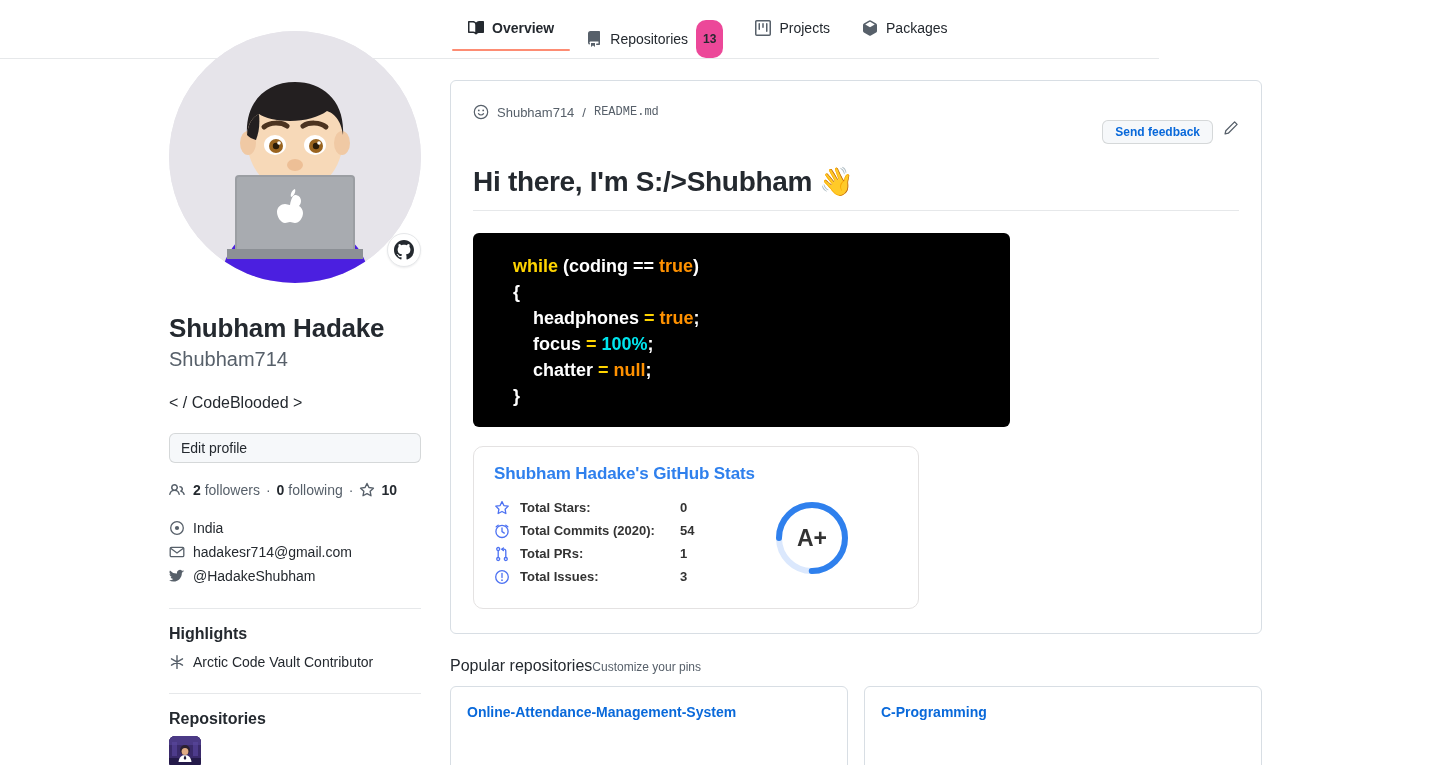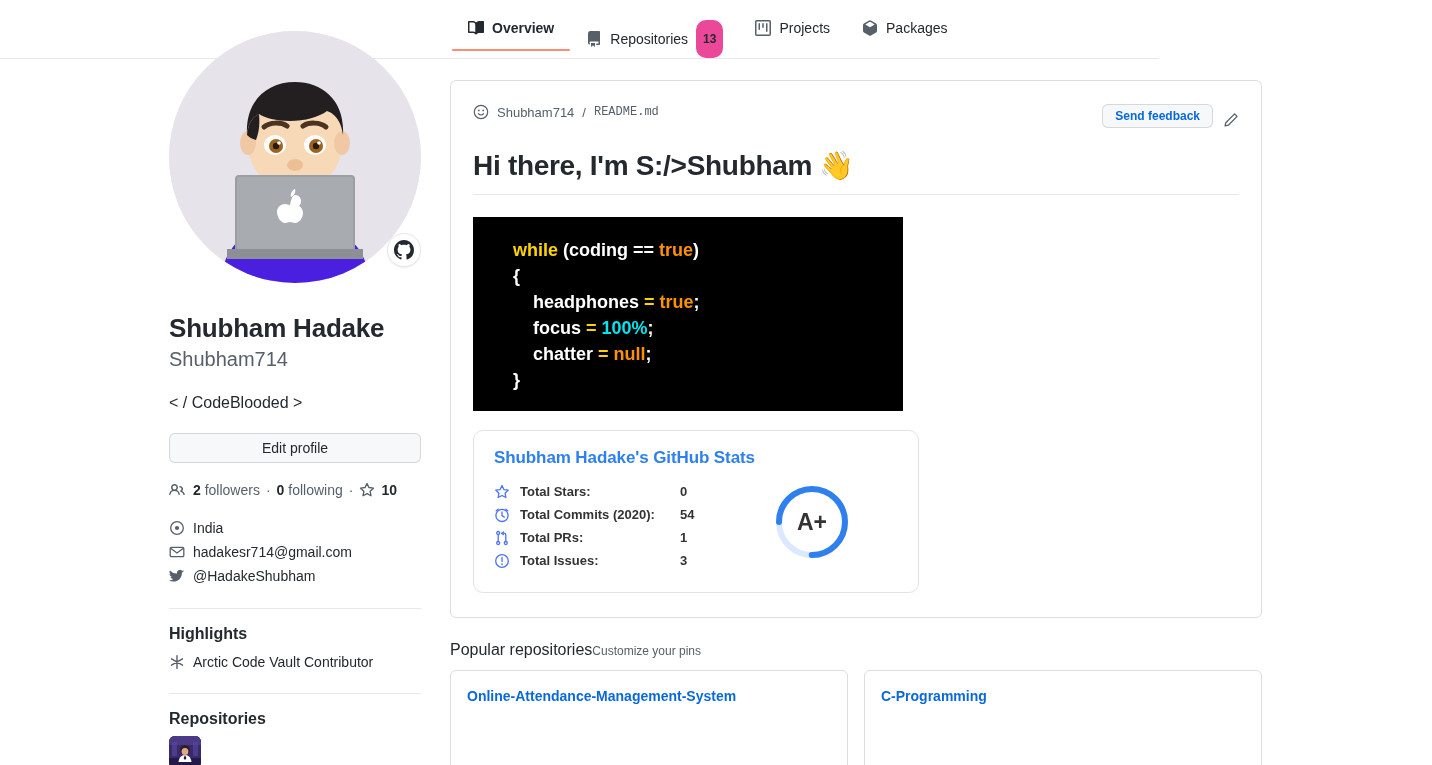--- a/index.html
+++ b/index.html
@@ -57,21 +57,21 @@
 
   .fullname { font-size: 26px; line-height: 1.25; font-weight: 700; letter-spacing: -.2px; margin: 29px 0 0 0; }
   .username { font-size: 20px; line-height: 24px; font-weight: 300; color: #57606a; margin: 2px 0 0 0; }
   .bio { font-size: 16px; line-height: 1.5; margin: 20px 0 0 0; color: #24292f; }
 
   .btn-edit {
     display: block; width: 252px; margin-top: 18px;
     background: #f6f8fa; border: 1px solid rgba(27,31,36,.15);
     border-radius: 6px; padding: 6px 11px;
     font-size: 14px; font-weight: 500; color: #24292f;
-    font-family: inherit; cursor: pointer; text-align: center;
+    font-family: inherit; cursor: pointer; text-align: left;
   }
 
   .follow-row {
     display: flex; align-items: center; gap: 4px;
     font-size: 14px; color: #57606a; margin-top: 19px; flex-wrap: nowrap;
   }
   .follow-row .ico { width: 16px; height: 16px; color: #57606a; flex: none; margin-right: 4px; }
   .follow-row b { color: #24292f; font-weight: 600; }
   .follow-row .sep { margin: 0 2px; color: #57606a; }
   .follow-row a { color: #57606a; text-decoration: none; cursor: pointer; }
@@ -96,21 +96,21 @@
   .org-avatar svg { display: block; width: 100%; height: 100%; }
 
   
   .main { position: absolute; left: 450px; top: 80px; width: 812px; }
 
   .readme-card { border: 1px solid #d8dee4; border-radius: 6px; padding: 23px 22px 24px 22px; background: #fff; }
   .readme-head { display: flex; align-items: flex-start; justify-content: space-between; }
   .readme-path { display: flex; align-items: center; gap: 8px; font-size: 13px; color: #57606a; }
   .readme-path .ico { width: 16px; height: 16px; color: #57606a; flex: none; }
   .readme-path .mono { font-family: "Liberation Mono", "DejaVu Sans Mono", monospace; font-size: 12px; }
-  .readme-actions { display: flex; align-items: flex-end; gap: 10px; }
+  .readme-actions { display: flex; align-items: flex-start; gap: 10px; margin-top: 16px; }
   .btn-feedback {
     background: #f6f8fa; border: 1px solid rgba(27,31,36,.15); border-radius: 6px;
     padding: 4px 12px; font-size: 12px; font-weight: 600; color: #0969da;
     font-family: inherit; cursor: pointer;
   }
   .pencil-btn { background: none; border: none; padding: 0; cursor: pointer; color: #57606a; display: flex; }
   .pencil-btn svg { width: 16px; height: 16px; }
 
   .md-h1 {
     font-size: 28px; font-weight: 700; letter-spacing: -.3px;
@@ -118,22 +118,22 @@
     line-height: 1.25;
   }
   .md-h2 {
     font-size: 21px; font-weight: 700; letter-spacing: -.1px;
     margin: 25px 0 0 0; padding-bottom: 10px; border-bottom: 1px solid #e6e8ea;
     line-height: 1.25;
   }
   .emoji { font-family: "DejaVu Sans", sans-serif; }
 
   .strategy-img {
-    margin-top: 22px; width: 430px; height: 194px; background: #000;
-    position: relative; overflow: hidden;
+    margin-top: 22px; width: 537px; height: 194px; background: #000;
+    position: relative; overflow: hidden; border-radius: 6px;
   }
   .code {
     position: absolute; left: 40px; top: 20px;
     font-family: "Liberation Sans", "DejaVu Sans", sans-serif;
     font-size: 18px; font-weight: 700; line-height: 26px; color: #ffffff;
     white-space: pre;
   }
   .k-kw { color: #ffd400; }
   .k-or { color: #ff9100; }
   .k-cy { color: #00e5ee; }

